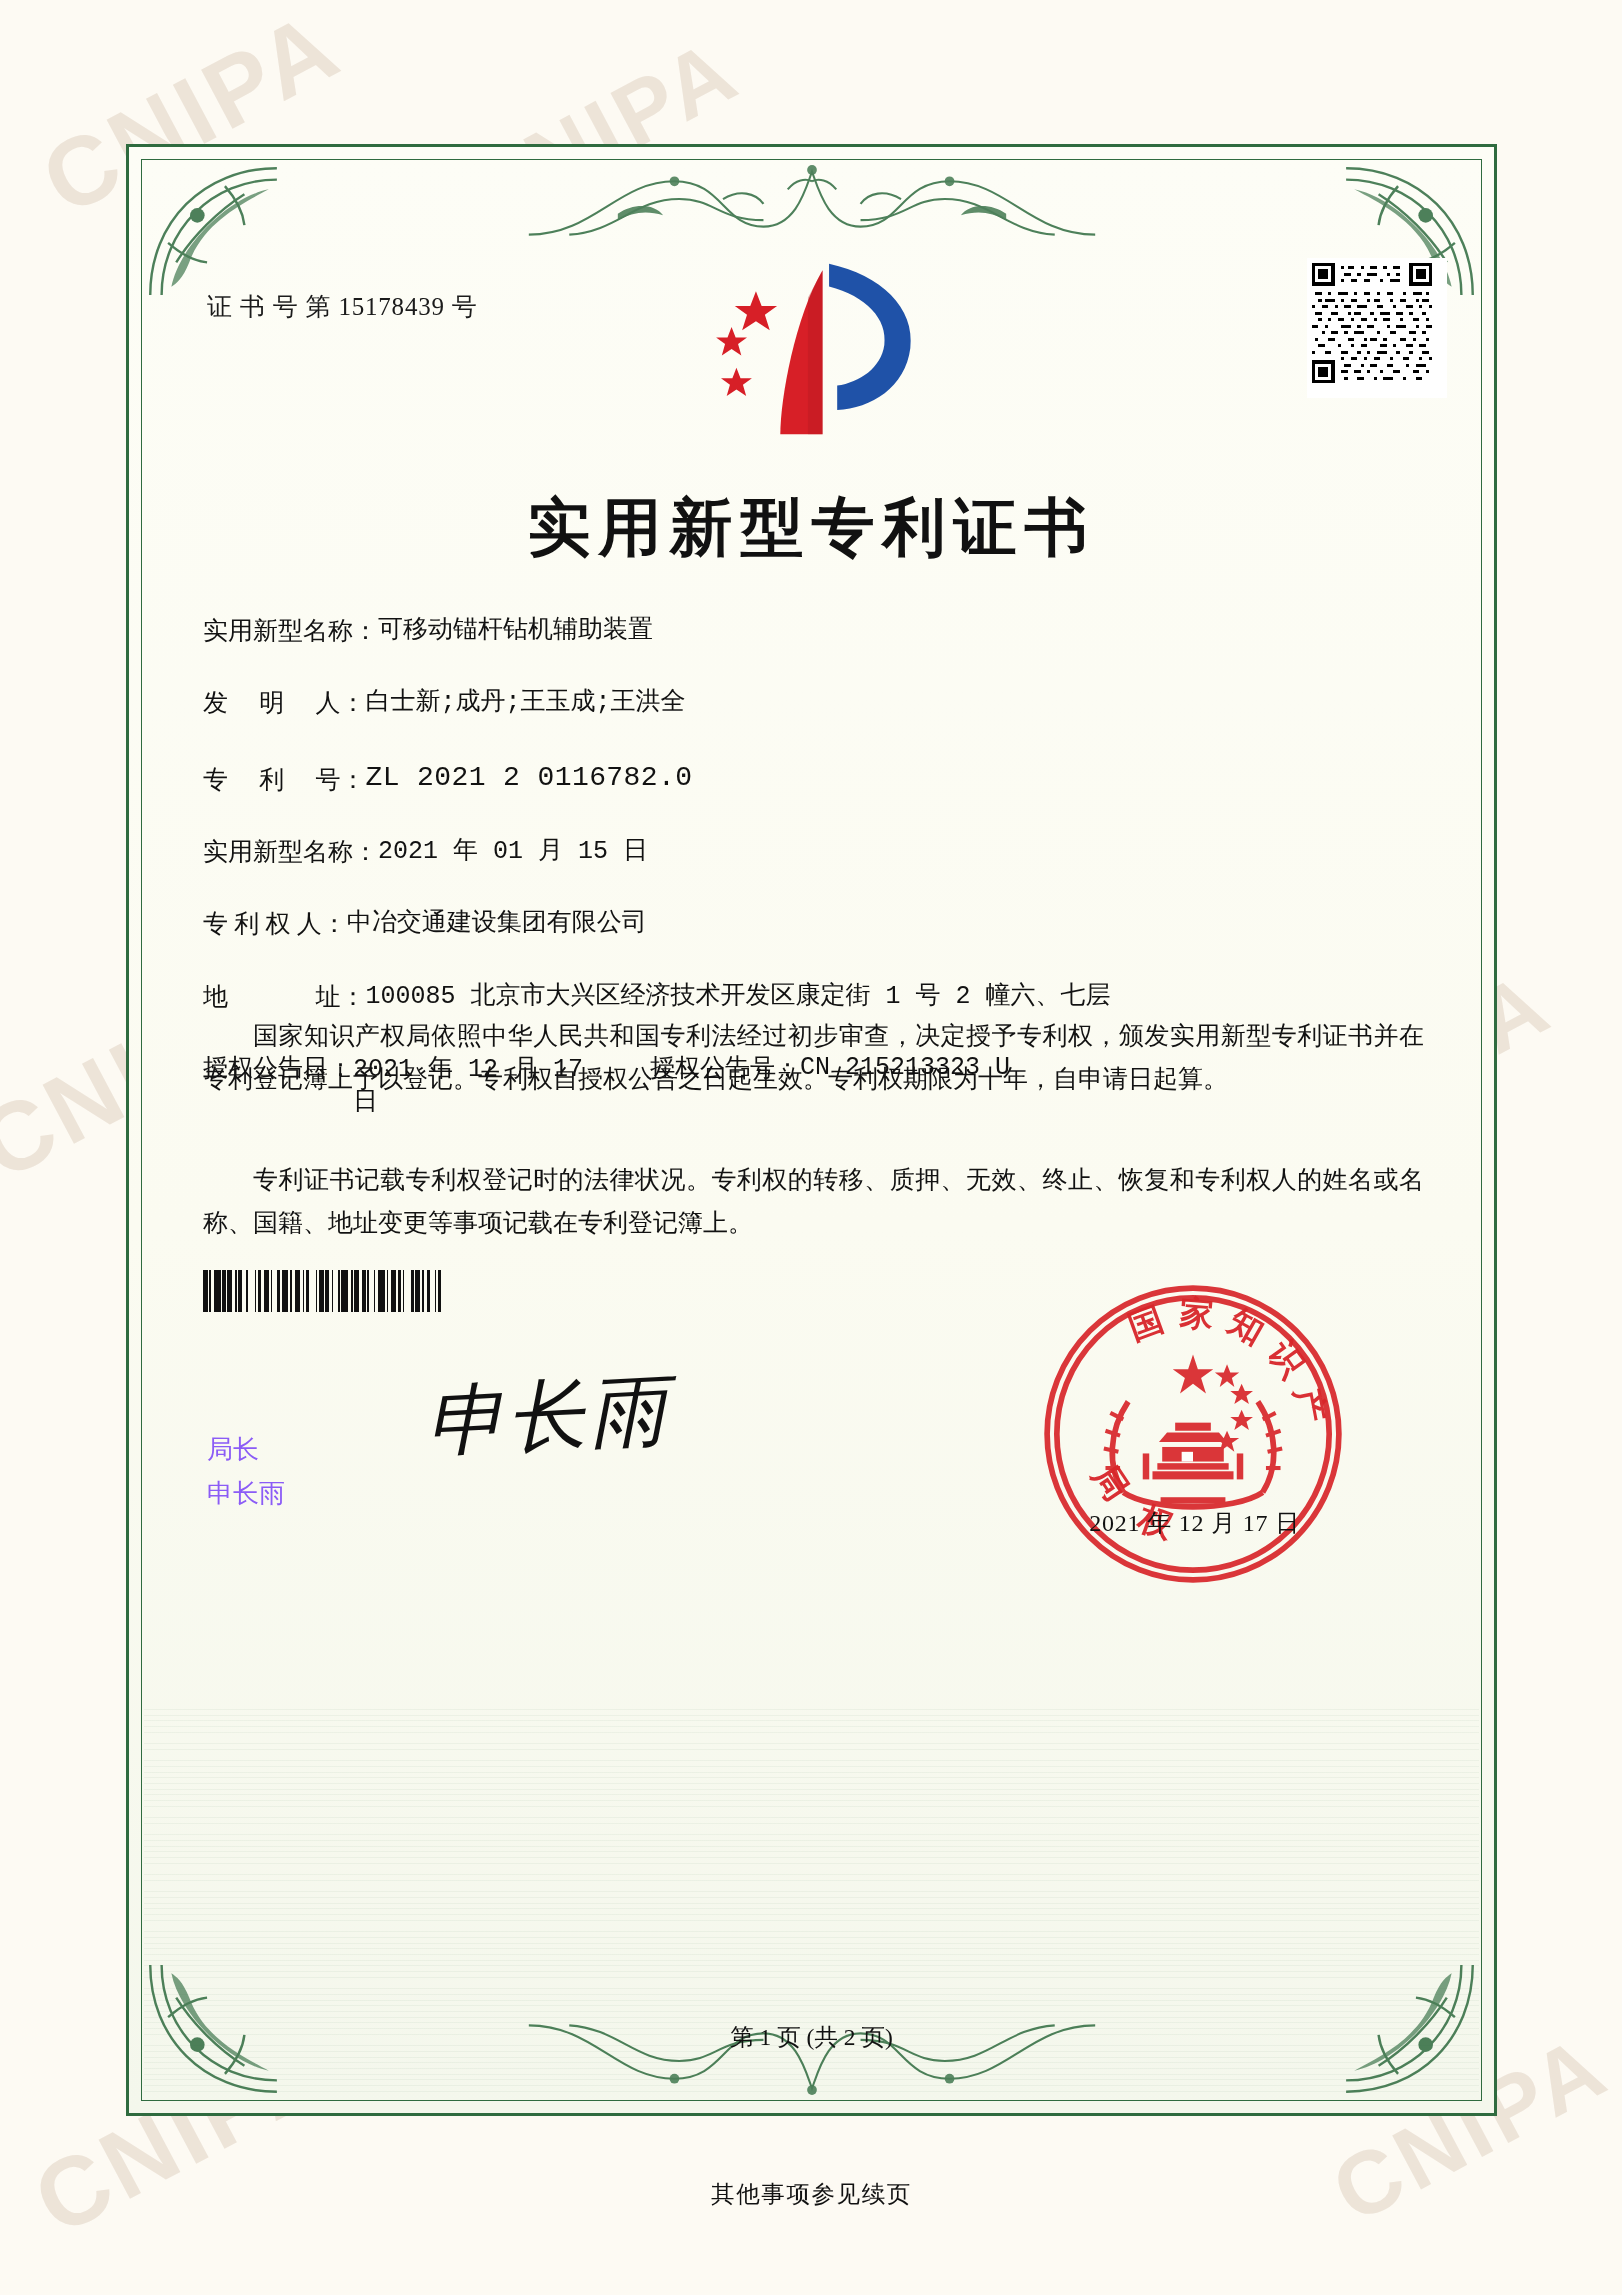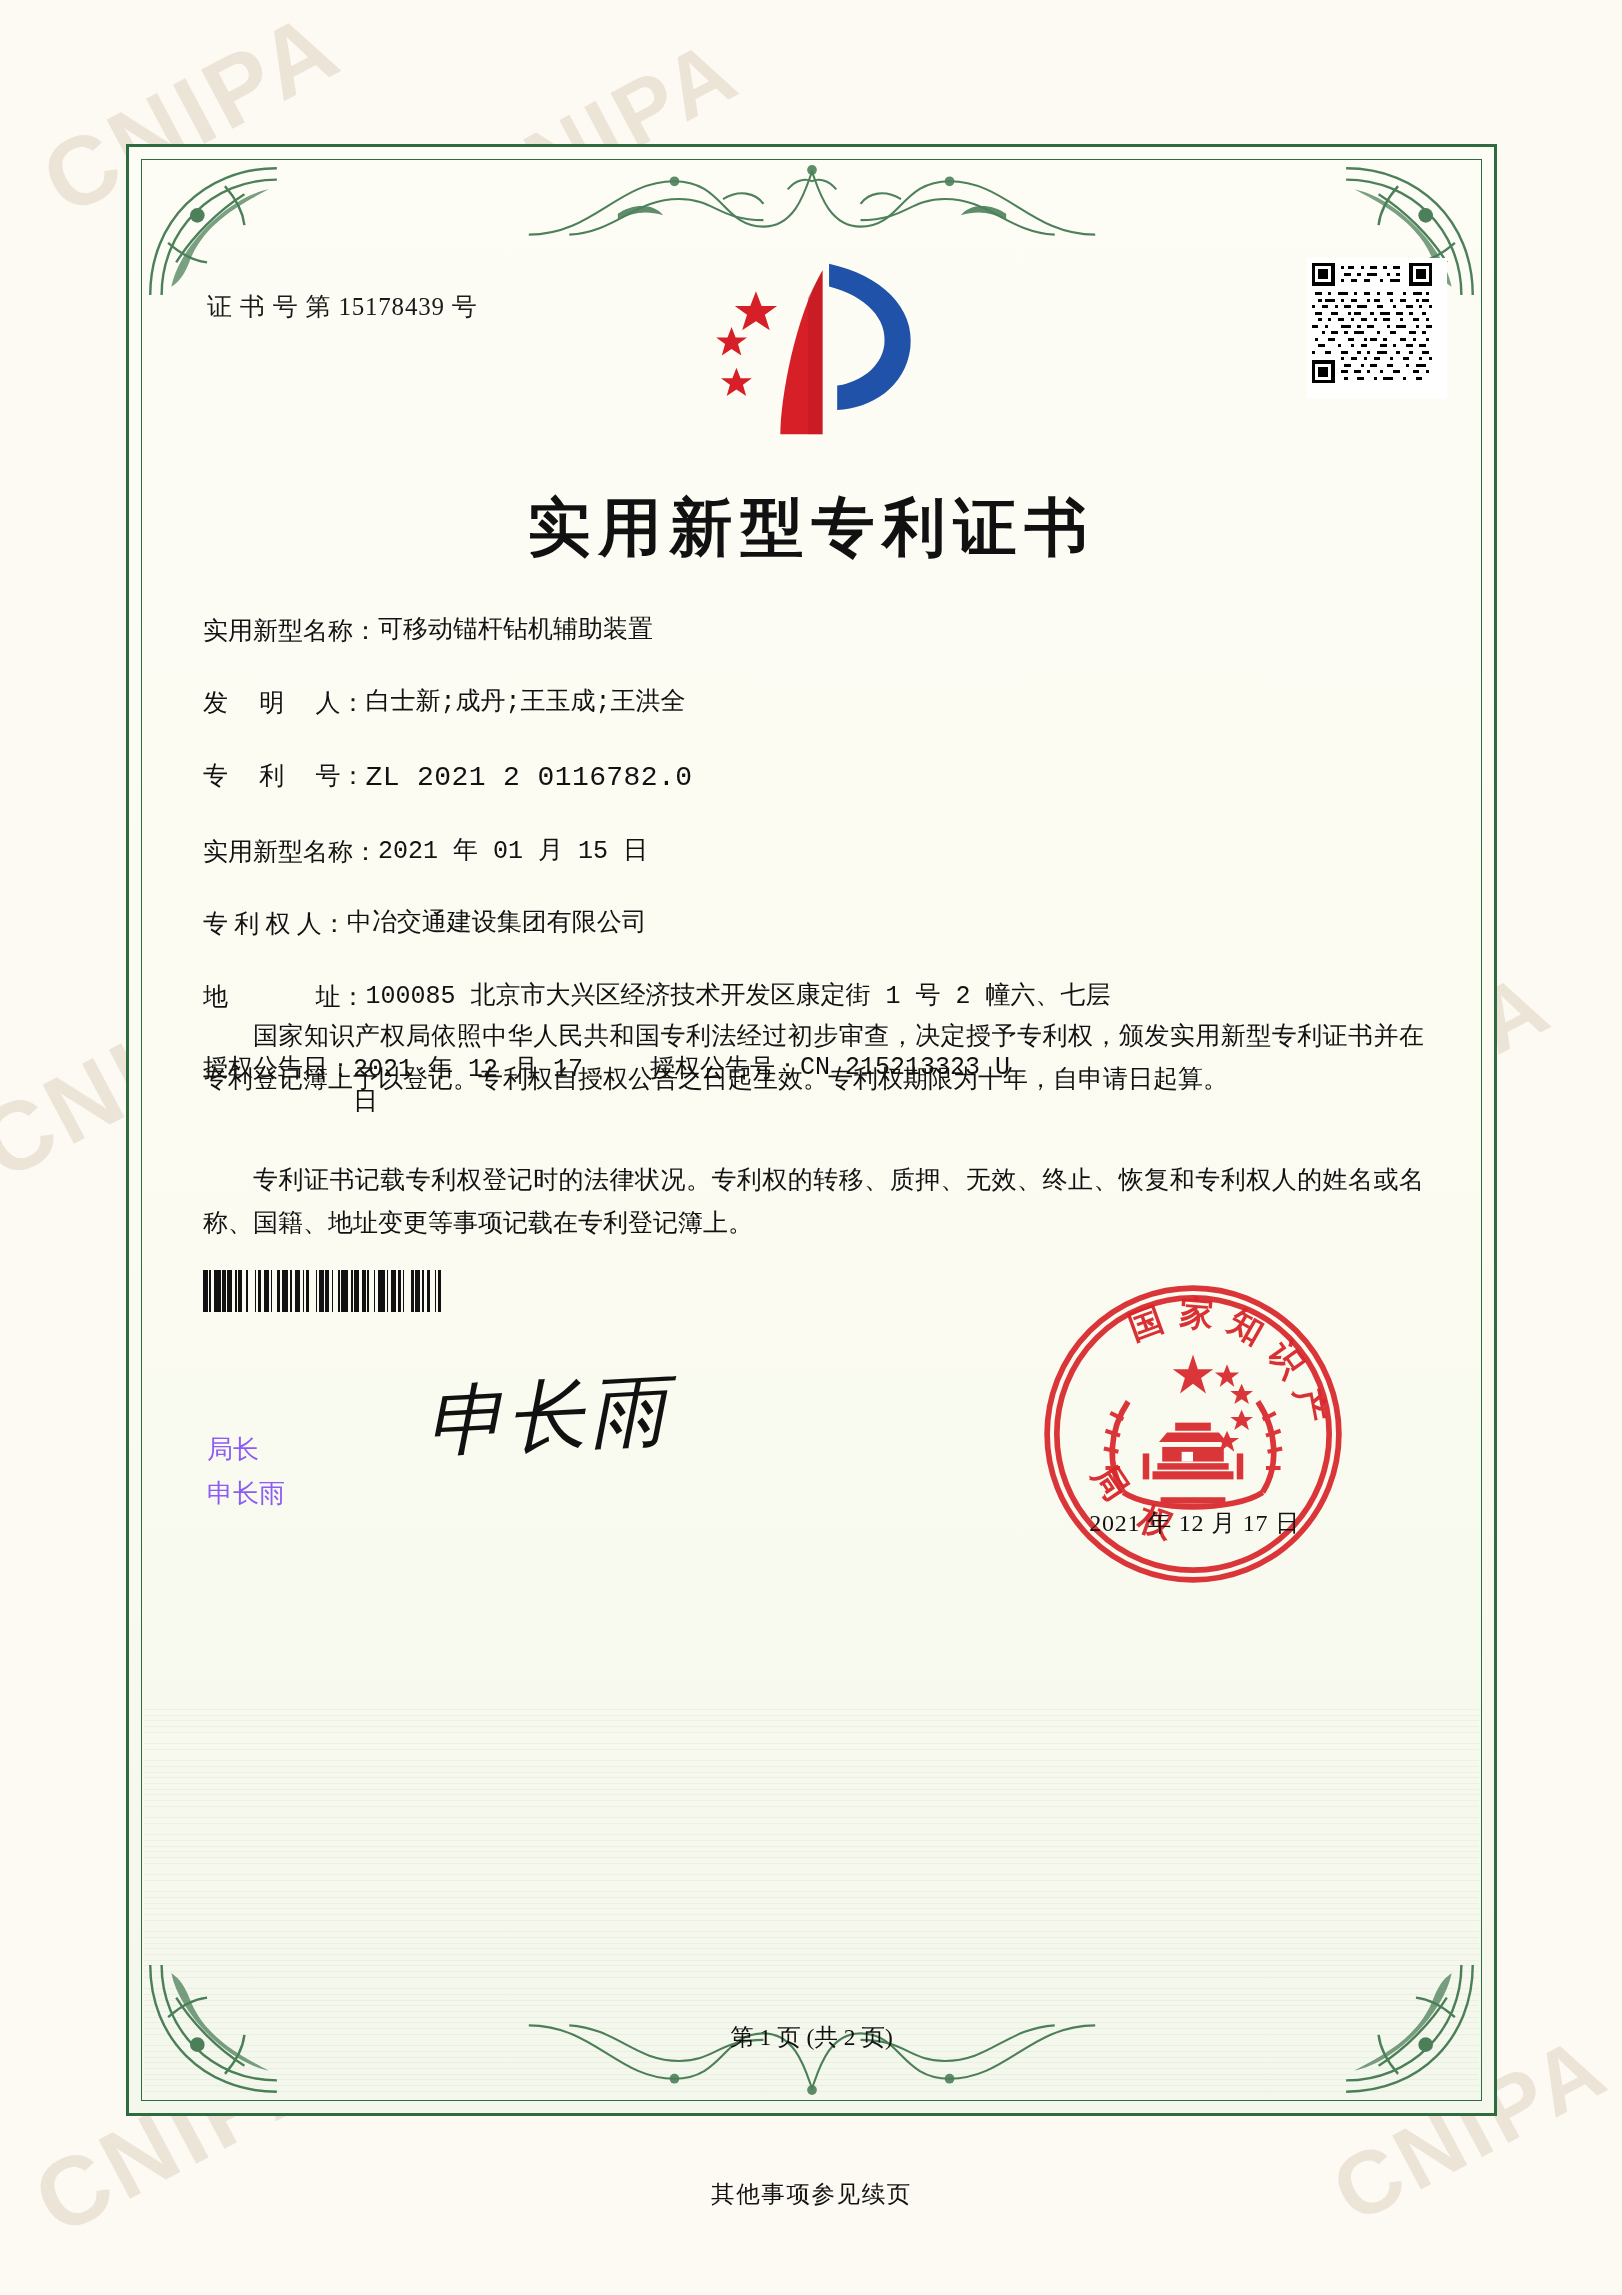--- a/index.html
+++ b/index.html
@@ -90,21 +90,21 @@
     text-align:center;
     font-size:63px;font-weight:700;letter-spacing:8px;
     color:#111;
     font-family:"DejaVu Serif","Liberation Serif",serif;
   }
 
   .fields{
     position:absolute;left:77px;right:73px;top:469px;
     font-size:25px;color:#121212;
   }
-  .row{display:flex;align-items:flex-start;margin-bottom:36px;line-height:1.45;}
+  .row{display:flex;align-items:flex-end;margin-bottom:36px;line-height:1.45;}
   .lbl{flex:0 0 auto;white-space:pre;}
   .val{flex:1 1 auto;font-family:Liberation Mono, monospace;}
   .val.mono{font-family:Liberation Mono, monospace;font-size:28px;letter-spacing:0.4px;}
   .row.addr .val{max-width:844px;}
 
   .rowpair{display:flex;align-items:flex-start;margin-bottom:23px;}
   .rowpair .left{width:398px;display:flex;}
   .rowpair .right{display:flex;margin-left:49px;align-items:center;}
 
   .para{

